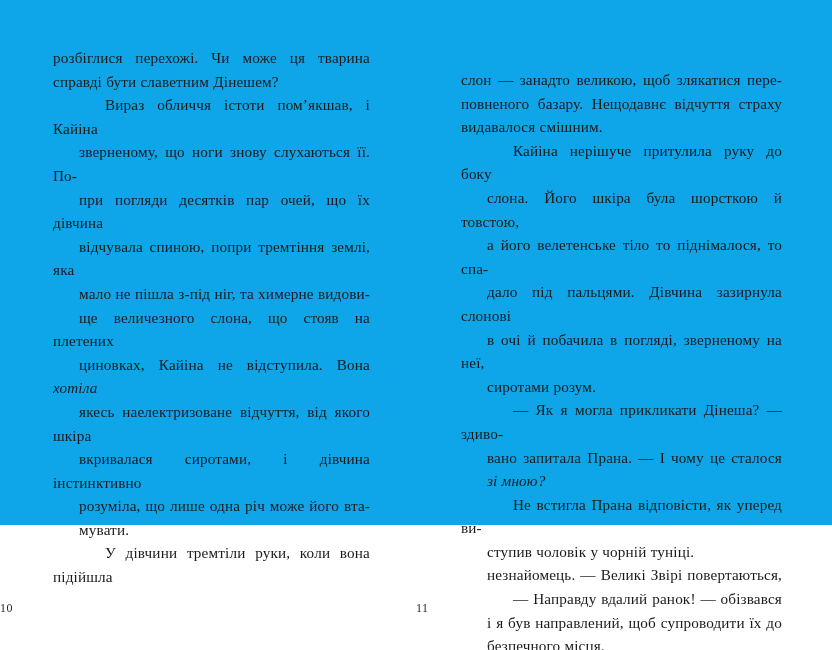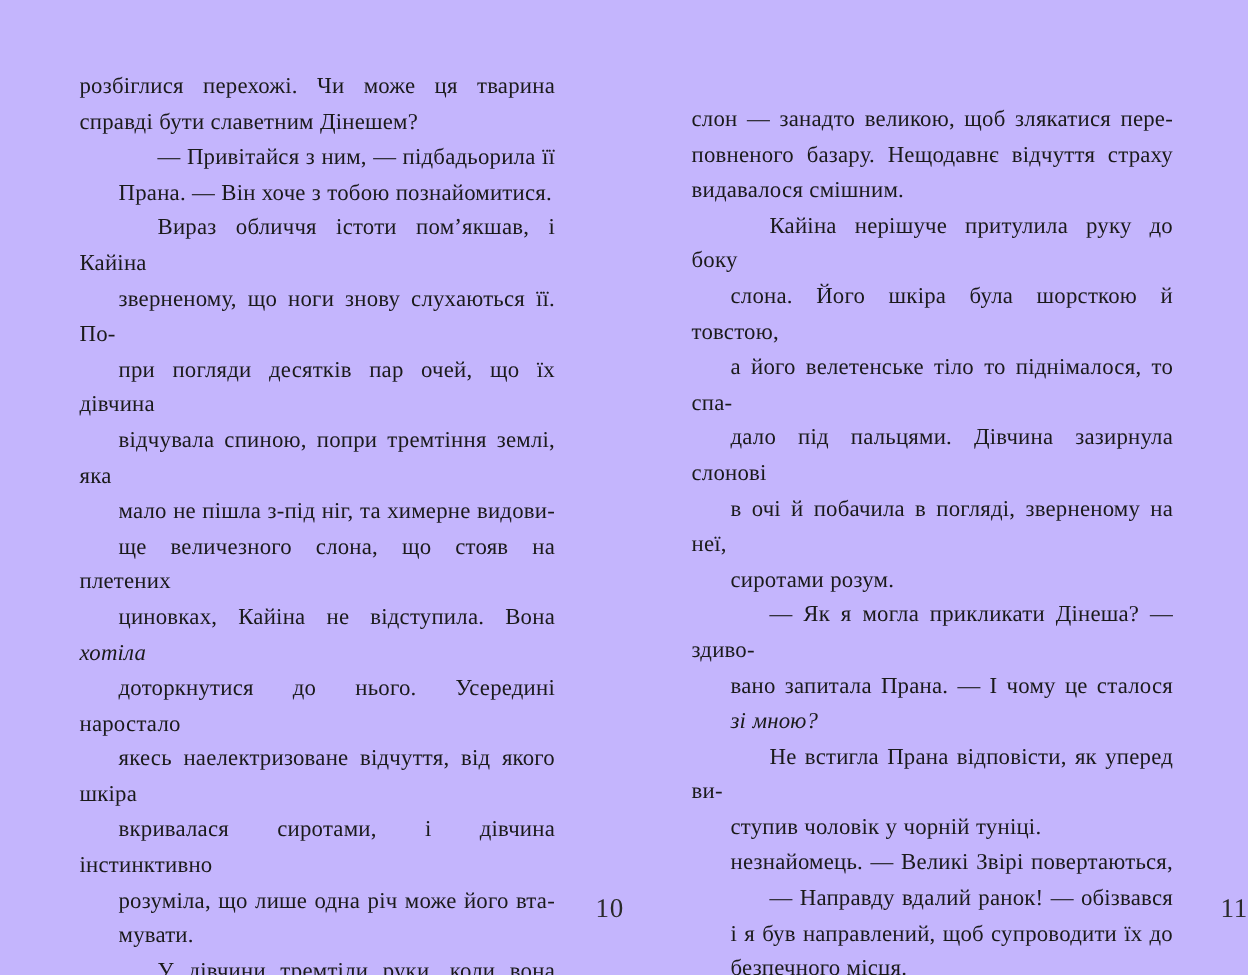--- a/index.html
+++ b/index.html
@@ -10,22 +10,22 @@
   body {
     width: 832px;
     height: 650px;
     overflow: hidden;
     font-family: "Liberation Serif", "DejaVu Serif", serif;
     color: #1d1d1d;
   }
   .spread {
     position: relative;
     width: 832px;
-    height: 650px;
-    background: #c4b5fd;
+    height: 525px;
+    background: #0ea5e9;
     display: flex;
     justify-content: space-between;
   }
   .page {
     position: relative;
     box-sizing: border-box;
     height: 650px;
   }
   .page-left {
     width: 416px;
@@ -71,52 +71,47 @@
     display: inline-block;
     width: 26px;
   }
   em, .ital {
   }
   .folio {
     position: absolute;
     bottom: 34px;
     left: 0;
     width: 100%;
-    text-align: right;
-    font-size: 18px;
+    text-align: left;
+    font-size: 12px;
     color: #2a2a2a;
     letter-spacing: 0.5px;
   }
   .page-left .folio { padding-right: 7px; }
   .page-right .folio { padding-right: 5px; }
 </style>
 </head>
 <body>
 
 <div class="spread">
 
   <div class="page page-left">
     <div class="textblock" id="text-left">
         <div class="para cont">
           <span class="jline">розбіглися перехожі. Чи може ця тварина</span>
           <span class="lastline">справді бути славетним Дінешем?</span>
         </div>
         <div class="para indent">
-          <span class="jline"><span class="firstline-indent"></span>— Привітайся з ним, — підбадьорила її</span>
-          <span class="lastline">Прана. — Він хоче з тобою познайомитися.</span>
-        </div>
-        <div class="para indent">
           <span class="jline"><span class="firstline-indent"></span>Вираз обличчя істоти пом’якшав, і Кайіна</span>
           <span class="jline">зверненому, що ноги знову слухаються її. По-</span>
           <span class="jline">при погляди десятків пар очей, що їх дівчина</span>
           <span class="jline">відчувала спиною, попри тремтіння землі, яка</span>
           <span class="jline">мало не пішла з-під ніг, та химерне видови-</span>
           <span class="jline">ще величезного слона, що стояв на плетених</span>
           <span class="jline">циновках, Кайіна не відступила. Вона <em>хотіла</em></span>
-          <span class="jline">доторкнутися до нього. Усередині наростало</span>
           <span class="jline">якесь наелектризоване відчуття, від якого шкіра</span>
           <span class="jline">вкривалася сиротами, і дівчина інстинктивно</span>
           <span class="jline">розуміла, що лише одна річ може його вта-</span>
           <span class="lastline">мувати.</span>
         </div>
         <div class="para indent">
           <span class="jline"><span class="firstline-indent"></span>У дівчини тремтіли руки, коли вона підійшла</span>
         </div>
       </div>
     <div class="folio">10</div>

